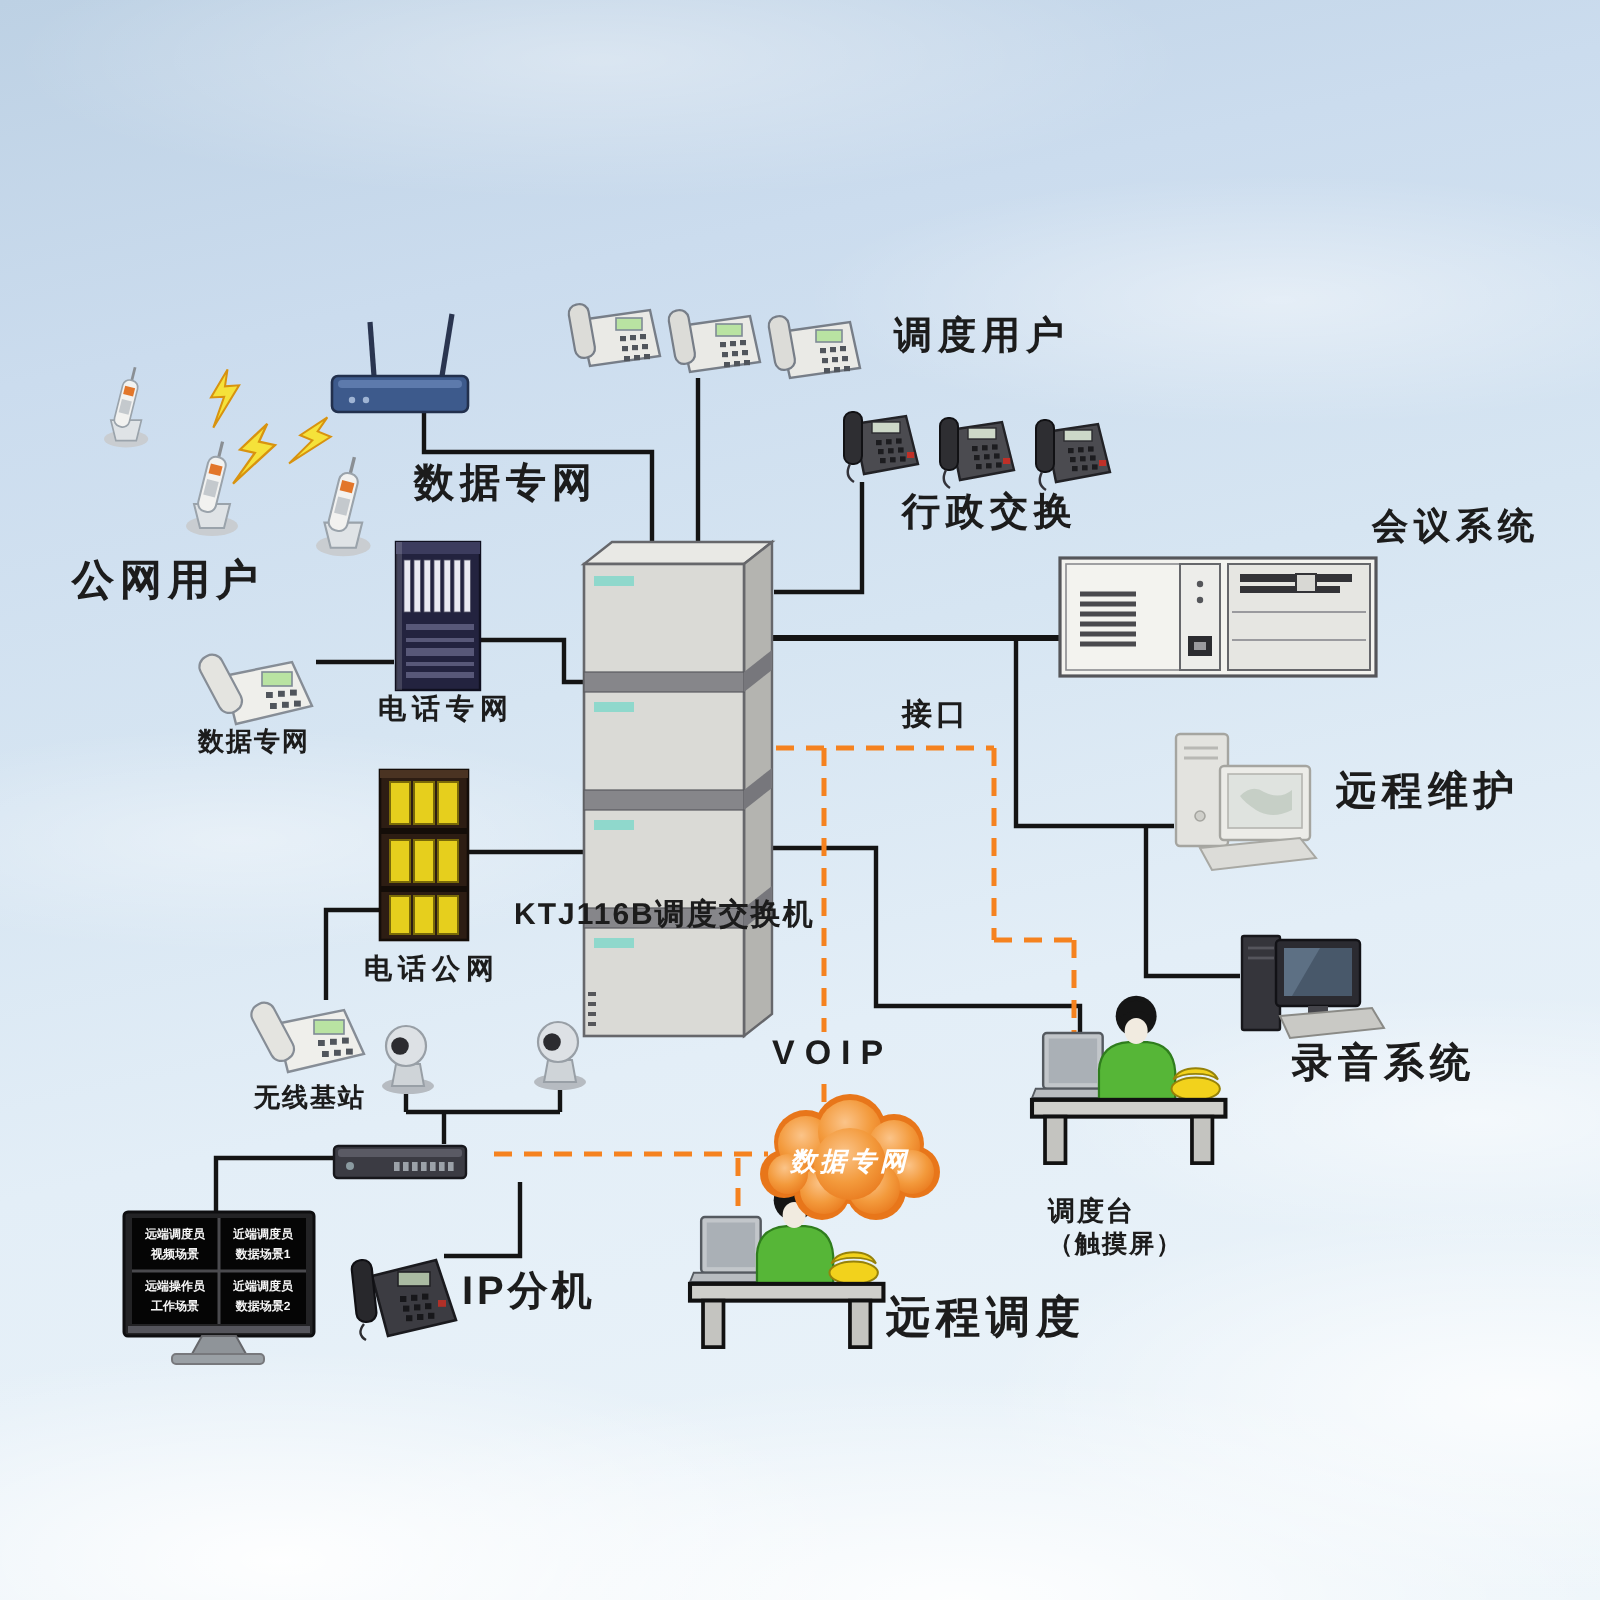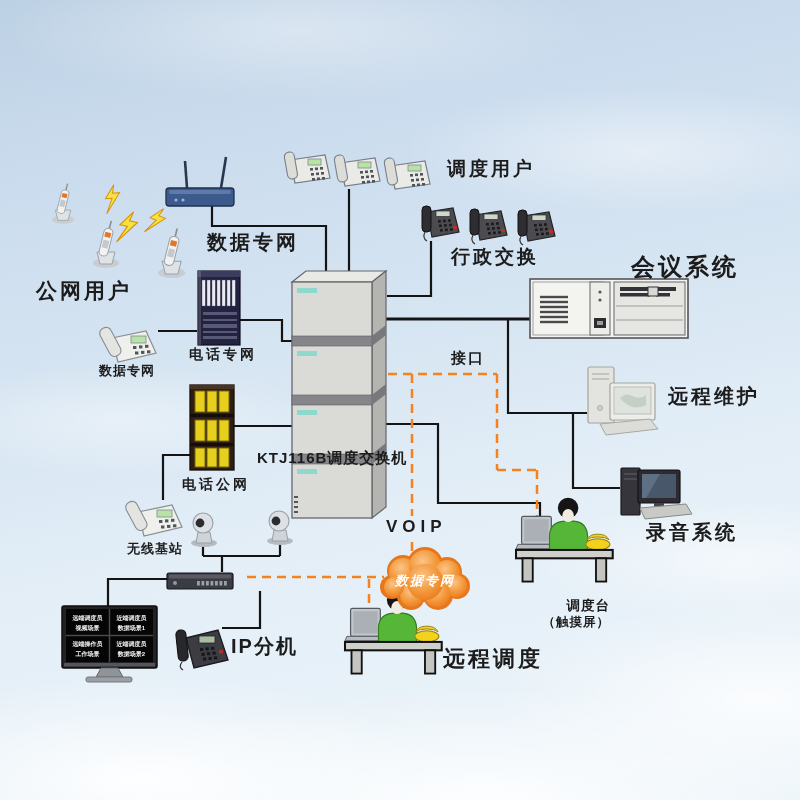--- a/index.html
+++ b/index.html
@@ -28,21 +28,21 @@
   .screen-cell{
     position:absolute;z-index:3;color:#f5f5f5;font-size:6px;line-height:1.7;
     text-align:center;font-weight:bold;letter-spacing:0;
   }
   .cloud-text{
     position:absolute;z-index:3;color:#ffffff;font-weight:bold;
     text-align:center;letter-spacing:2px;font-style:italic;
   }
   .console-label{
     position:absolute;z-index:3;color:#1c1c1c;font-weight:bold;
-    text-align:right;letter-spacing:1px;line-height:1.25;
+    text-align:left;letter-spacing:1px;line-height:1.25;
   }
 </style>
 </head>
 <body>
 
 <div id="stage">
 
 <svg width="800" height="800" viewBox="0 0 800 800">
   <defs>
     <radialGradient id="cg" cx="0.42" cy="0.35" r="0.75">
@@ -383,21 +383,21 @@
       <circle cx="394" cy="587" r="10"></circle>
           <circle cx="425" cy="582" r="18"></circle>
     </g>
   </g>
 </svg>
 
 <div class="lbl" style="left:36px;top:279px;font-size:21px;">公网用户</div>
 <div class="lbl" style="left:207px;top:231px;font-size:20px;">数据专网</div>
 <div class="lbl" style="left:447px;top:159px;font-size:19px;">调度用户</div>
 <div class="lbl" style="left:451px;top:247px;font-size:19px;">行政交换</div>
-<div class="lbl" style="left:631px;top:254px;font-size:24px;">会议系统</div>
+<div class="lbl" style="left:686px;top:254px;font-size:18px;">会议系统</div>
 <div class="lbl" style="left:189px;top:347px;font-size:14px;">电话专网</div>
 <div class="lbl mini" style="left:99px;top:364px;font-size:13px;">数据专网</div>
 <div class="lbl" style="left:182px;top:477px;font-size:14px;">电话公网</div>
 <div class="lbl mini" style="left:127px;top:542px;font-size:13px;">无线基站</div>
 <div class="lbl mini" style="left:257px;top:450px;font-size:15px;">KTJ116B调度交换机</div>
 <div class="lbl mini" style="left:451px;top:350px;font-size:15px;letter-spacing:2px;">接口</div>
 <div class="lbl" style="left:668px;top:385px;font-size:20px;">远程维护</div>
 <div class="lbl" style="left:646px;top:521px;font-size:20px;">录音系统</div>
 <div class="lbl" style="left:386px;top:518px;font-size:17px;letter-spacing:5px;">VOIP</div>
 <div class="lbl" style="left:443px;top:647px;font-size:22px;">远程调度</div>

